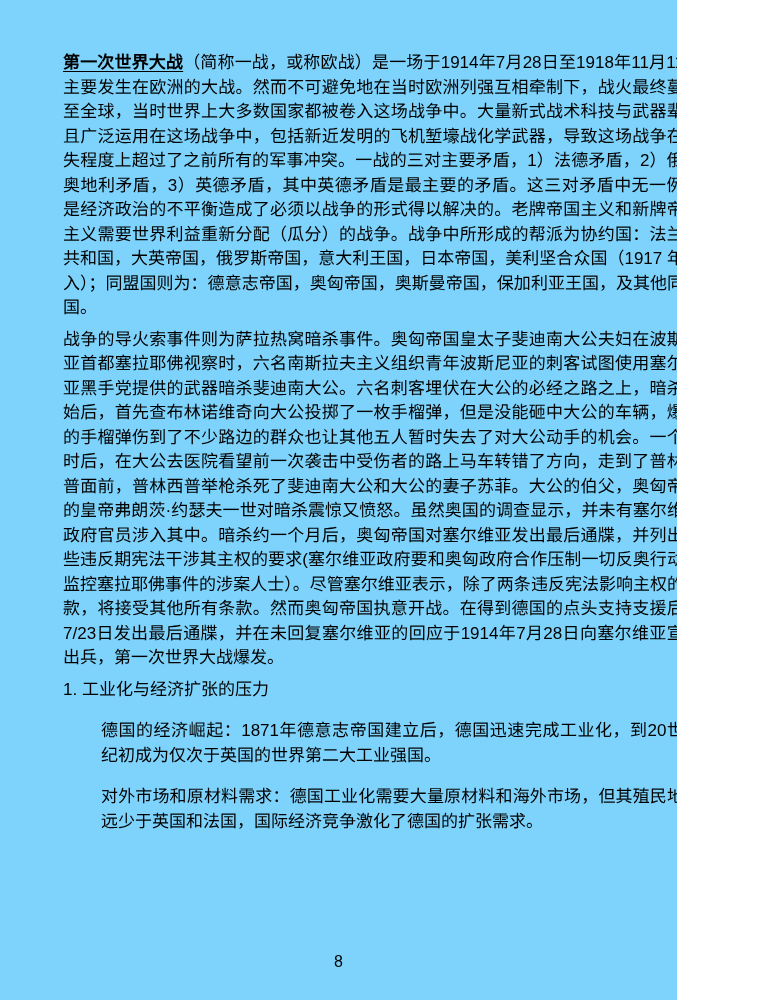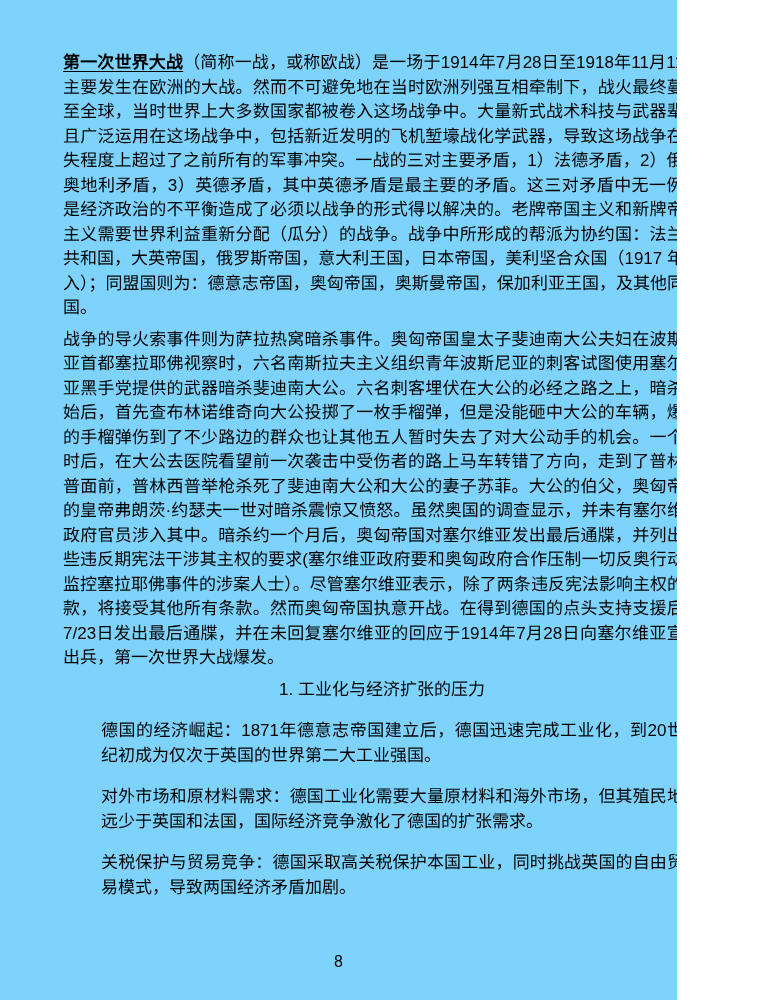--- a/index.html
+++ b/index.html
@@ -31,21 +31,21 @@
   }
   .lead-term {
     font-weight: 700;
     text-decoration: underline;
     text-underline-offset: 3px;
   }
   .section-heading {
     font-size: 17px;
     font-weight: 400;
     margin: 2px 0 14px 0;
-    text-align: center;
+    text-align: left;
   }
   .indent-block {
     padding-left: 21px;
   }
   .indent-item {
     margin: 17px;
   }
   .page-number {
     position: absolute;
     top: 950px;
@@ -66,19 +66,18 @@
     <p class="para"><span class="lead-term">第一次世界大战</span><span>（简称一战，或称欧战）是一场于1914年7月28日至1918年11月11日主要发生在欧洲的大战。然而不可避免地在当时欧洲列强互相牵制下，战火最终蔓延至全球，当时世界上大多数国家都被卷入这场战争中。大量新式战术科技与武器辈出且广泛运用在这场战争中，包括新近发明的飞机堑壕战化学武器，导致这场战争在损失程度上超过了之前所有的军事冲突。一战的三对主要矛盾，1）法德矛盾，2）俄国奥地利矛盾，3）英德矛盾，其中英德矛盾是最主要的矛盾。这三对矛盾中无一例外是经济政治的不平衡造成了必须以战争的形式得以解决的。老牌帝国主义和新牌帝国主义需要世界利益重新分配（瓜分）的战争。战争中所形成的帮派为协约国：法兰西共和国，大英帝国，俄罗斯帝国，意大利王国，日本帝国，美利坚合众国（1917 年加入）；同盟国则为：德意志帝国，奥匈帝国，奥斯曼帝国，保加利亚王国，及其他同盟国。</span></p>
 
     <p class="para">战争的导火索事件则为萨拉热窝暗杀事件。奥匈帝国皇太子斐迪南大公夫妇在波斯尼亚首都塞拉耶佛视察时，六名南斯拉夫主义组织青年波斯尼亚的刺客试图使用塞尔维亚黑手党提供的武器暗杀斐迪南大公。六名刺客埋伏在大公的必经之路之上，暗杀开始后，首先查布林诺维奇向大公投掷了一枚手榴弹，但是没能砸中大公的车辆，爆炸的手榴弹伤到了不少路边的群众也让其他五人暂时失去了对大公动手的机会。一个小时后，在大公去医院看望前一次袭击中受伤者的路上马车转错了方向，走到了普林西普面前，普林西普举枪杀死了斐迪南大公和大公的妻子苏菲。大公的伯父，奥匈帝国的皇帝弗朗茨·约瑟夫一世对暗杀震惊又愤怒。虽然奥国的调查显示，并未有塞尔维亚政府官员涉入其中。暗杀约一个月后，奥匈帝国对塞尔维亚发出最后通牒，并列出一些违反期宪法干涉其主权的要求(塞尔维亚政府要和奥匈政府合作压制一切反奥行动及监控塞拉耶佛事件的涉案人士）。尽管塞尔维亚表示，除了两条违反宪法影响主权的条款，将接受其他所有条款。然而奥匈帝国执意开战。在得到德国的点头支持支援后，7/23日发出最后通牒，并在未回复塞尔维亚的回应于1914年7月28日向塞尔维亚宣战出兵，第一次世界大战爆发。</p>
 
 
     <h2 class="section-heading">1. 工业化与经济扩张的压力</h2>
 
     <div class="indent-block">
       <p class="indent-item">德国的经济崛起：1871年德意志帝国建立后，德国迅速完成工业化，到20世纪初成为仅次于英国的世界第二大工业强国。</p>
       <p class="indent-item">对外市场和原材料需求：德国工业化需要大量原材料和海外市场，但其殖民地远少于英国和法国，国际经济竞争激化了德国的扩张需求。</p>
-      <p class="indent-item">关税保护与贸易竞争：德国采取高关税保护本国工业，同时挑战英国的自由贸易模式，导致两国经济矛盾加剧。</p>
     </div>
 
   </div>
 
   <div class="page-number">8</div>
 </div>
 
 </body></html>

